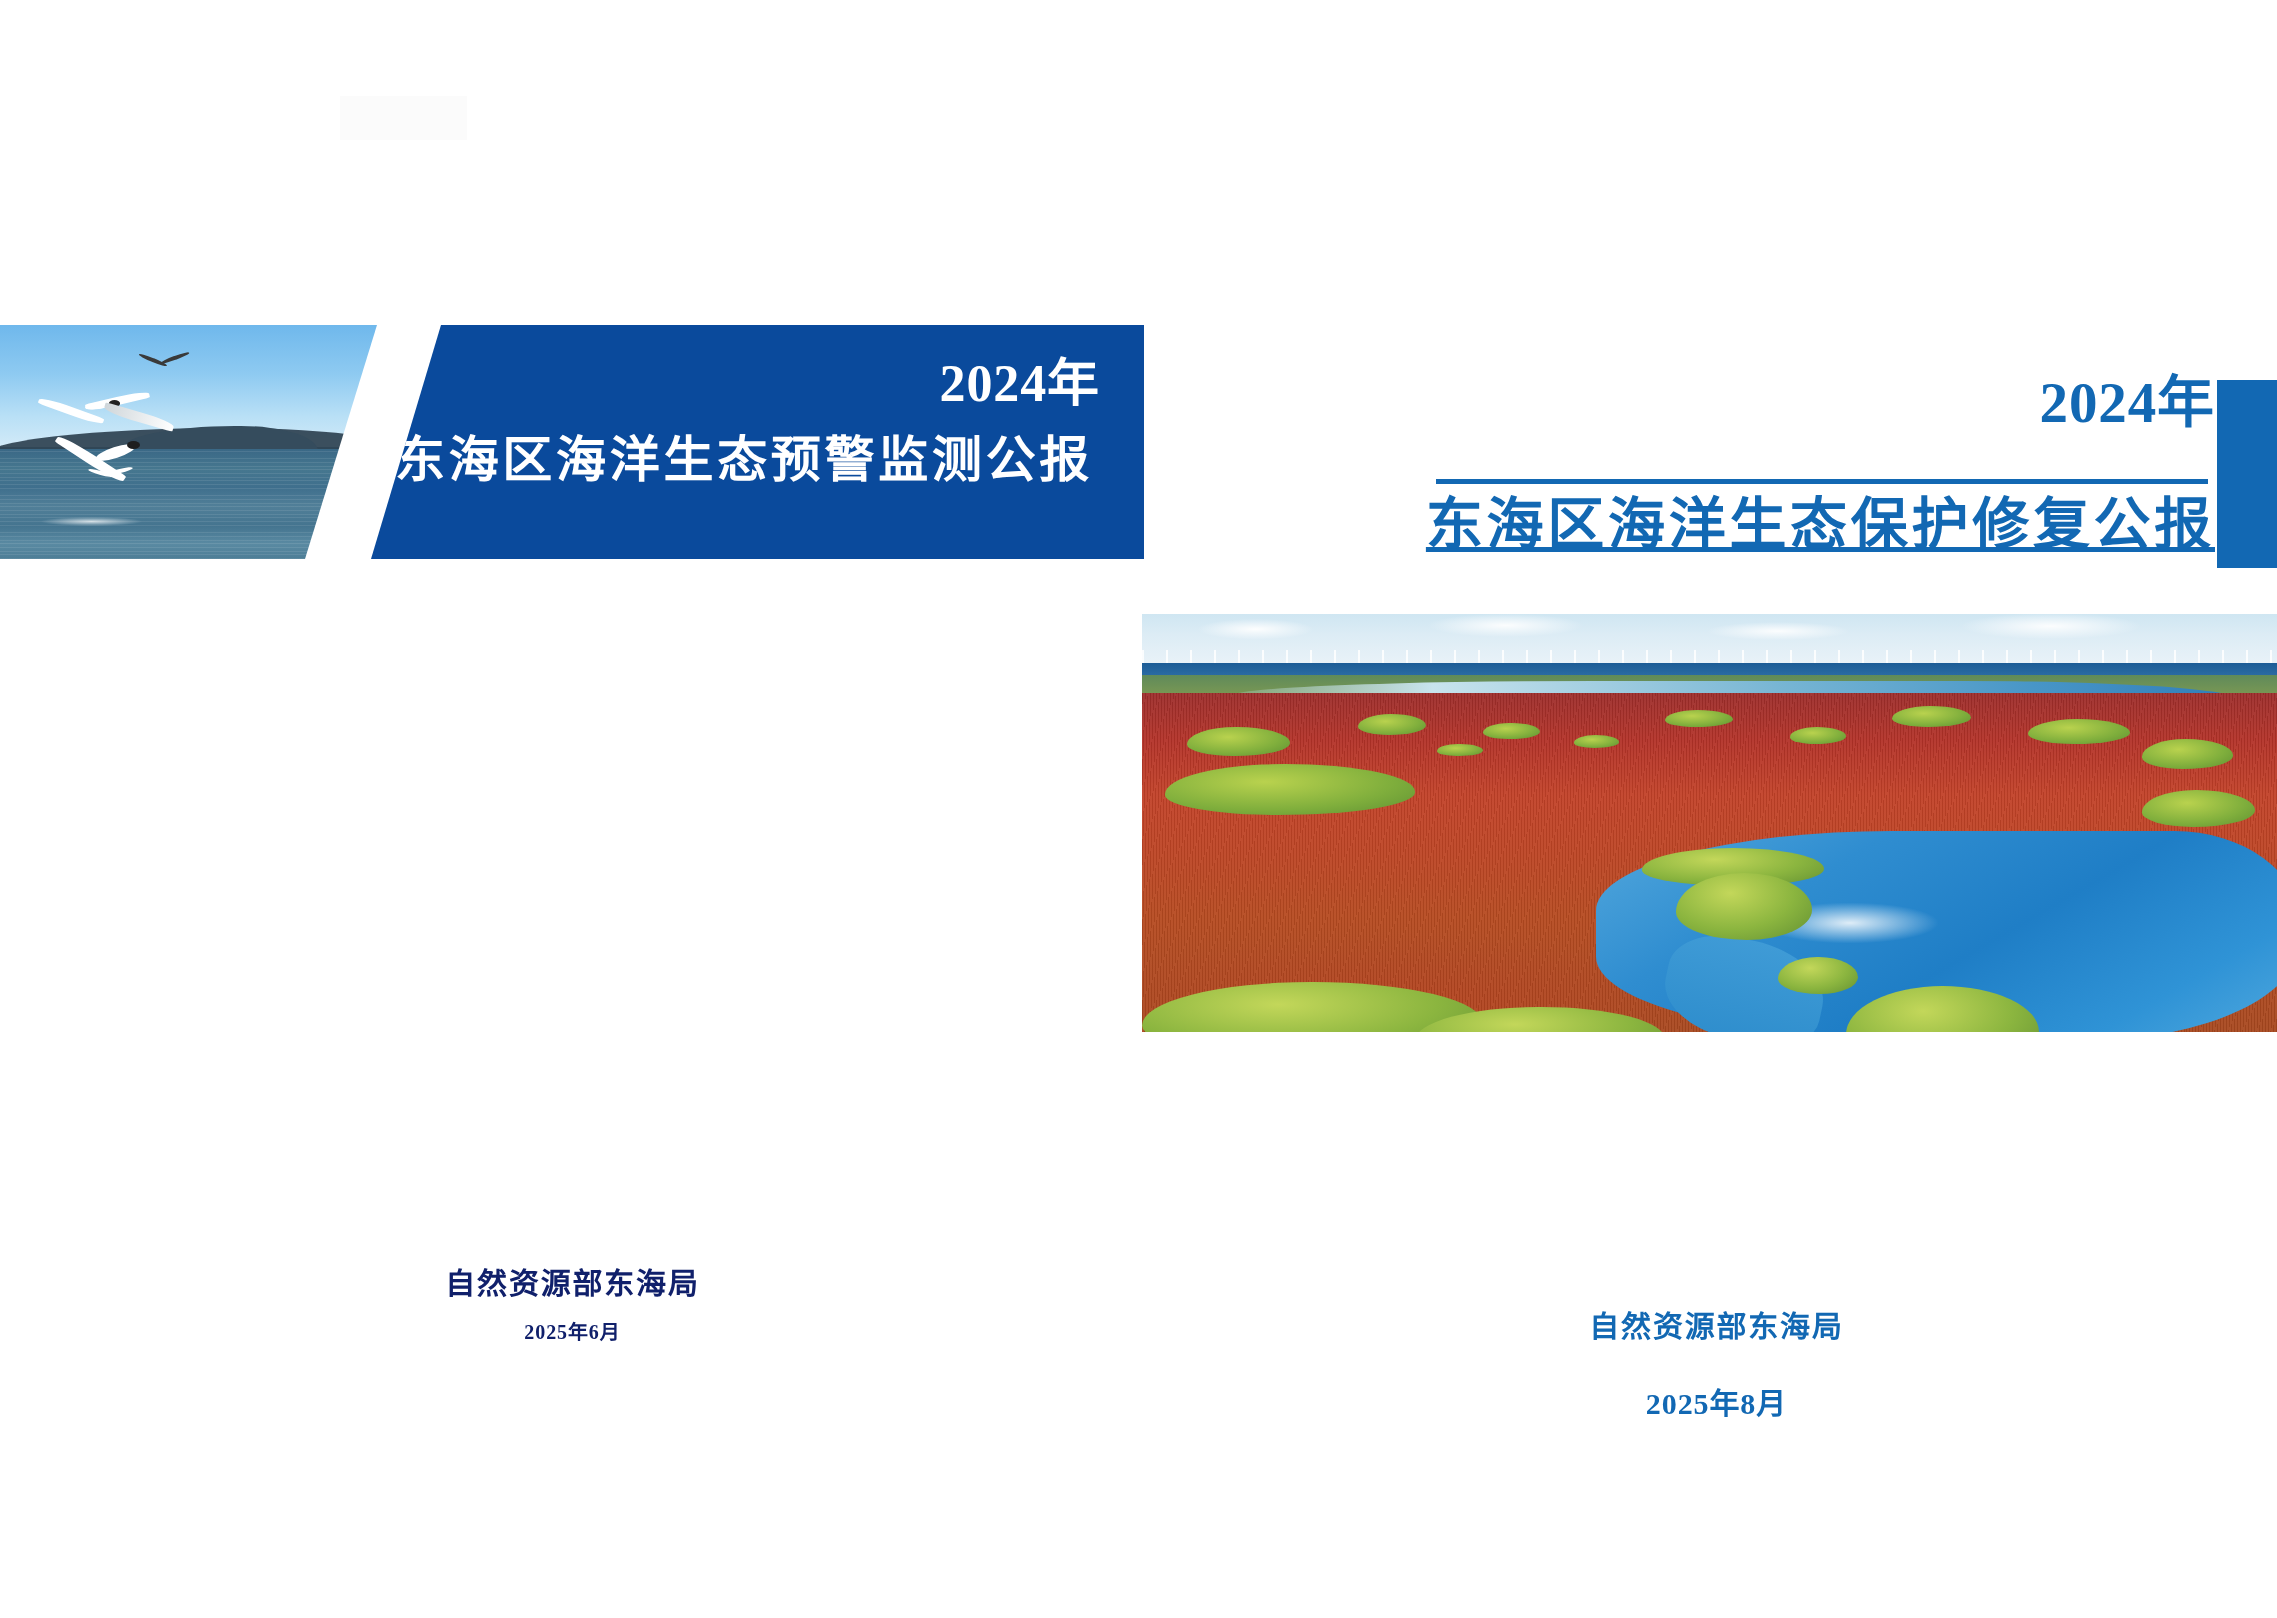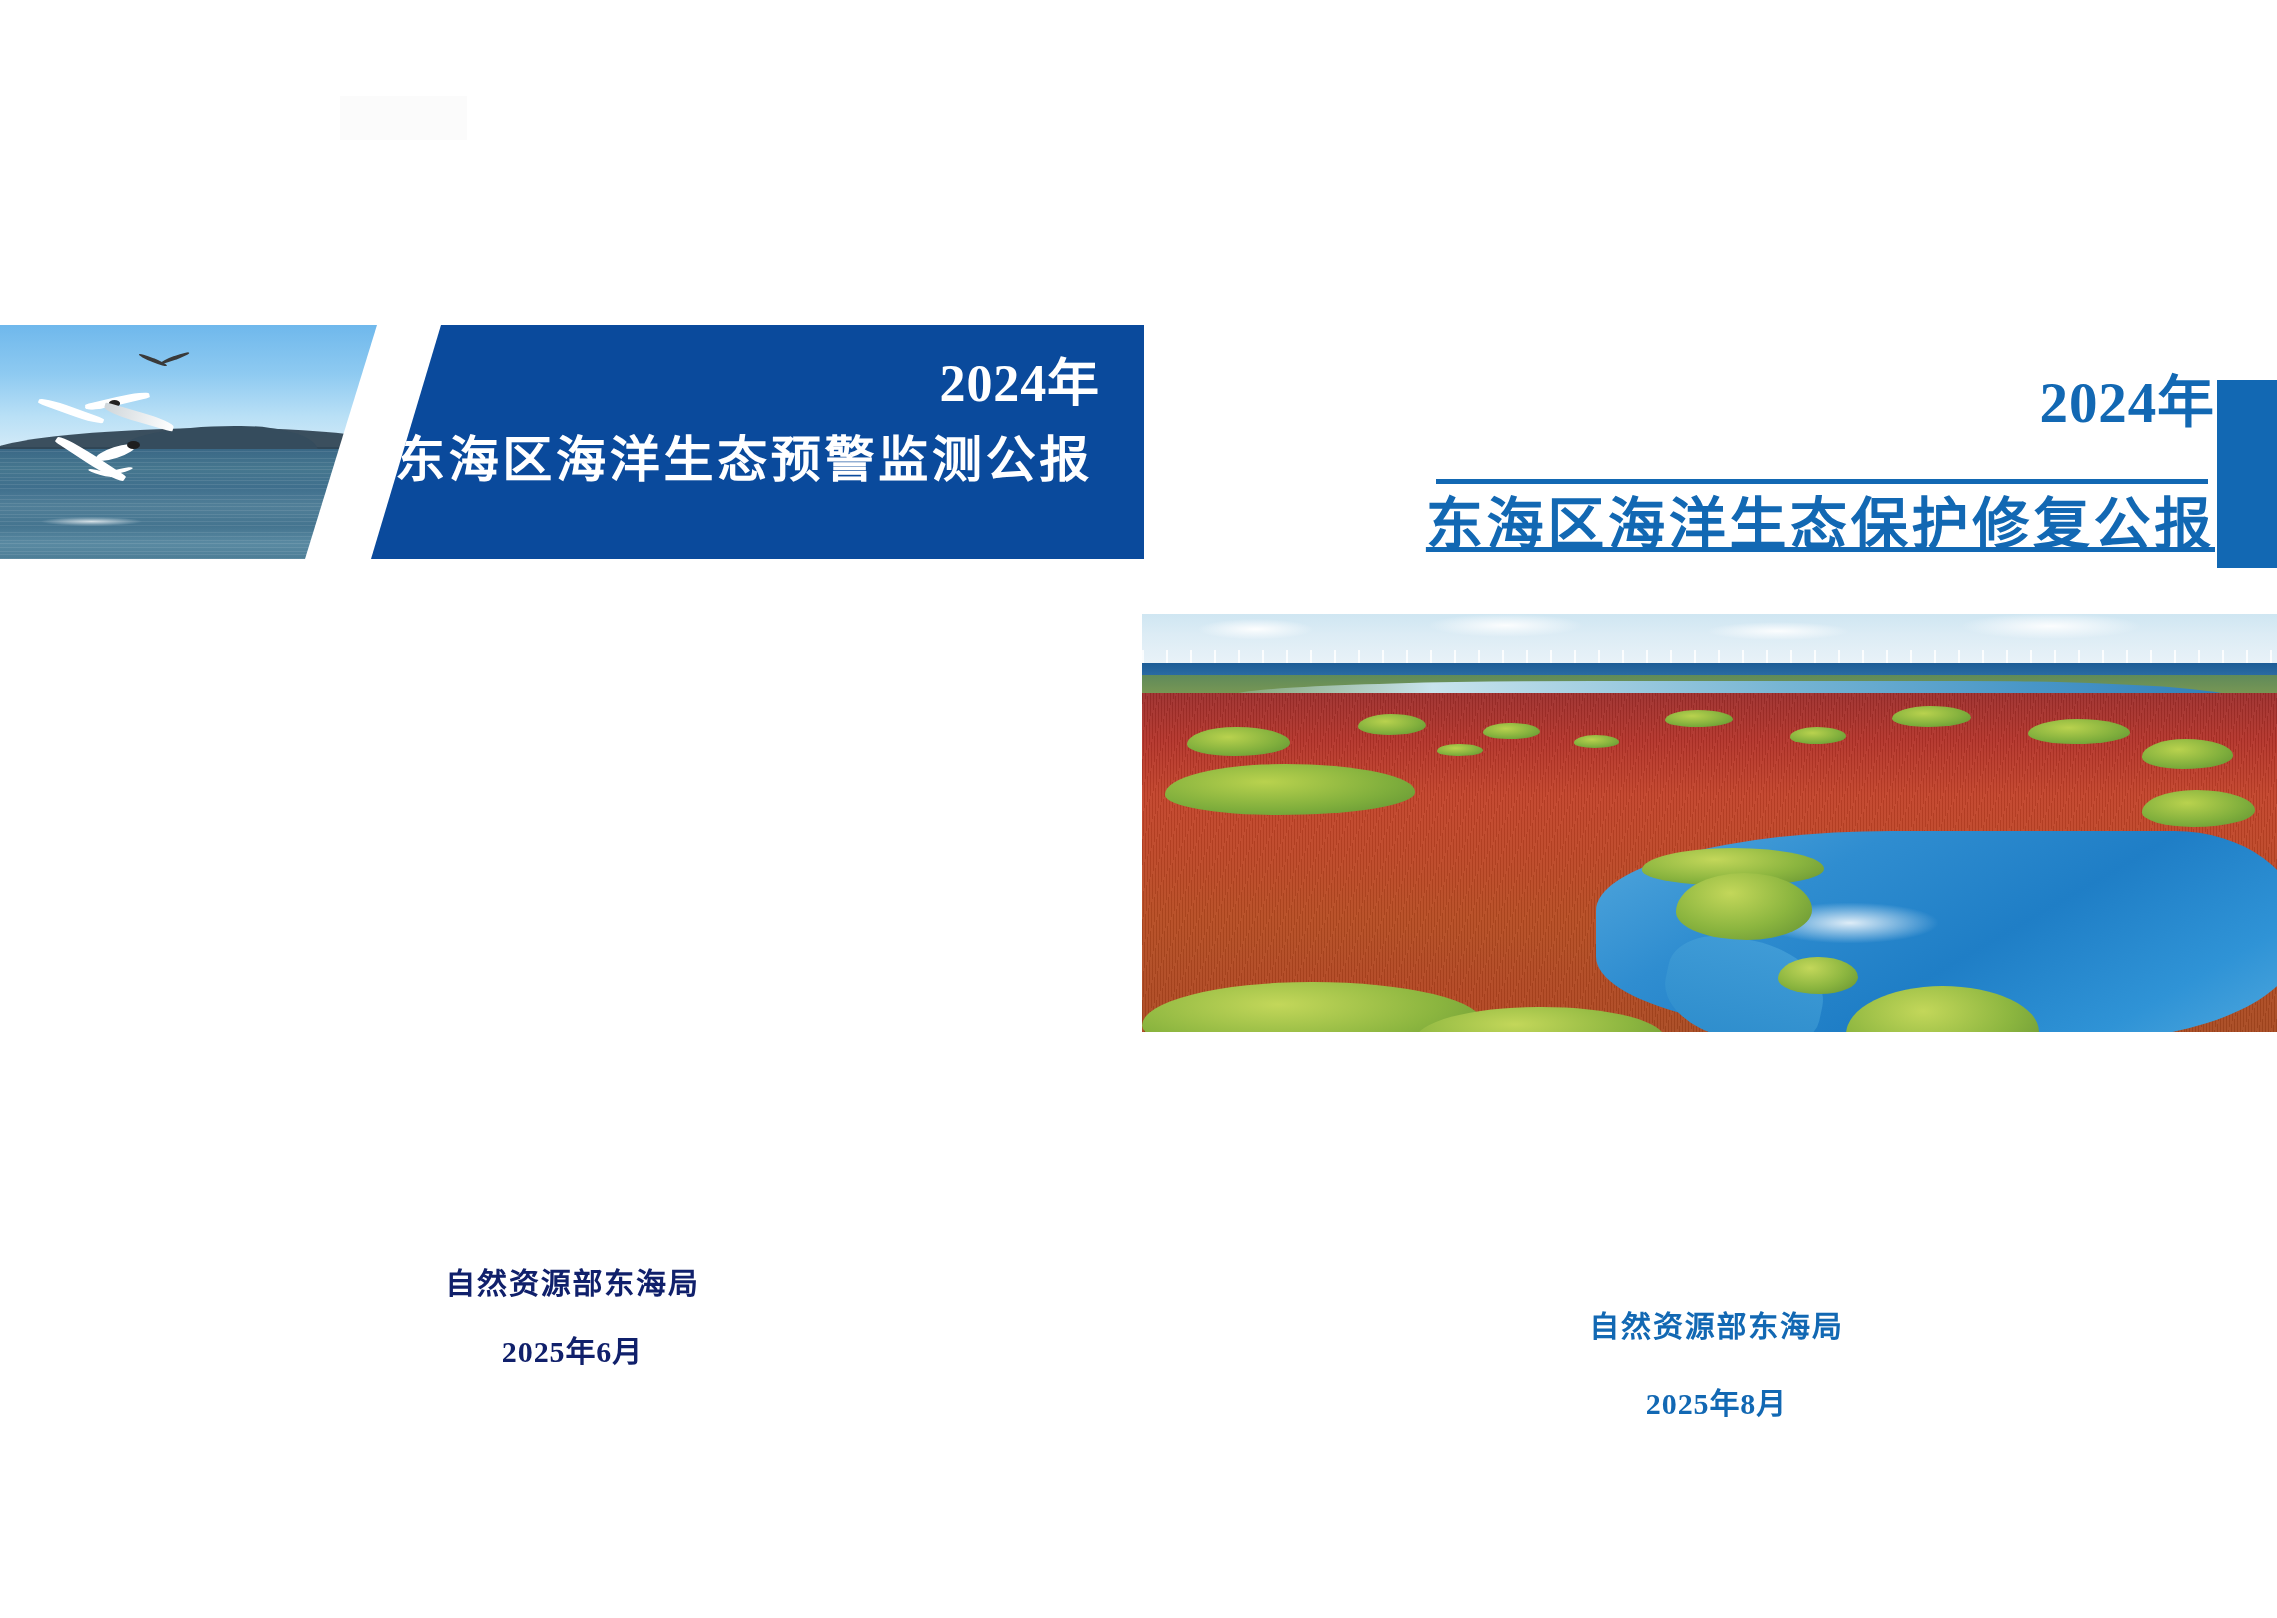--- a/index.html
+++ b/index.html
@@ -80,21 +80,21 @@
     color:#ffffff;font-size:50px;font-weight:bold;letter-spacing:3.7px;line-height:1.12;
     white-space:nowrap;
   }
 
   
   .left-foot{
     position:absolute;left:185px;top:1264px;width:775px;text-align:center;
     color:#10206b;font-weight:bold;
   }
   .left-foot .org{font-size:30px;letter-spacing:1.8px;line-height:1.35;}
-  .left-foot .date{font-size:30px;letter-spacing:0.9px;line-height:1.35;margin-top:27px;}
+  .left-foot .date{font-size:20px;letter-spacing:0.9px;line-height:1.35;margin-top:14px;}
 
   
   .right-year{
     position:absolute;left:1384px;top:374px;width:831px;text-align:right;
     color:var(--brand2);font-size:57px;font-weight:bold;line-height:1;letter-spacing:0.9px;
   }
   .right-rule{
     position:absolute;left:1436px;top:479px;width:772px;height:4.6px;background:var(--brand2);
   }
   .right-title{

